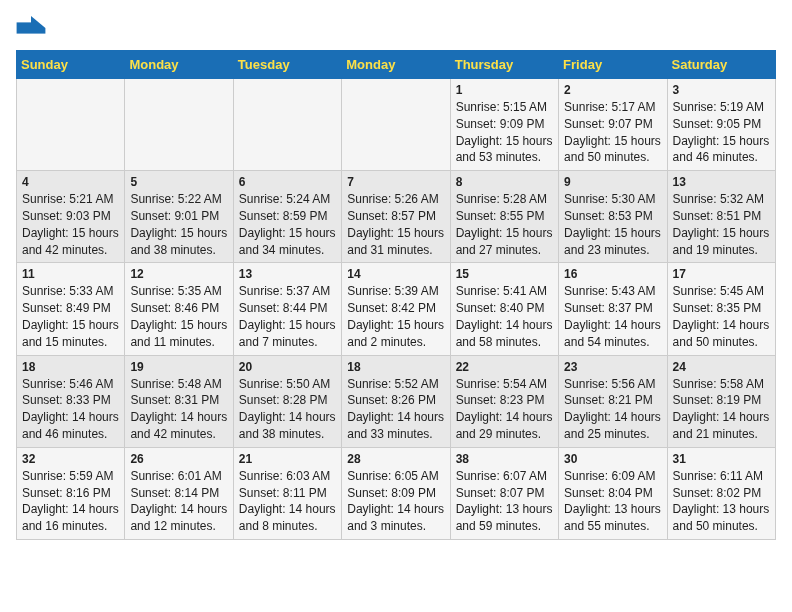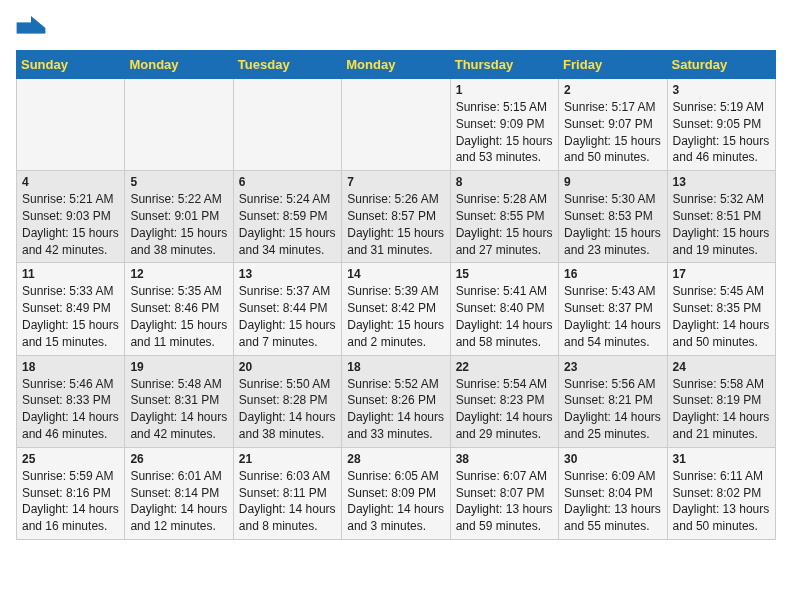--- a/index.html
+++ b/index.html
@@ -230,21 +230,21 @@
           <span class="day-number">23</span>
           <div class="cell-content">Sunrise: 5:56 AM<br>Sunset: 8:21 PM<br>Daylight: 14 hours and 25 minutes.</div>
         </td>
         <td>
           <span class="day-number">24</span>
           <div class="cell-content">Sunrise: 5:58 AM<br>Sunset: 8:19 PM<br>Daylight: 14 hours and 21 minutes.</div>
         </td>
       </tr>
       <tr>
         <td>
-          <span class="day-number">25</span>
+          <span class="day-number">32</span>
           <div class="cell-content">Sunrise: 5:59 AM<br>Sunset: 8:16 PM<br>Daylight: 14 hours and 16 minutes.</div>
         </td>
         <td>
           <span class="day-number">26</span>
           <div class="cell-content">Sunrise: 6:01 AM<br>Sunset: 8:14 PM<br>Daylight: 14 hours and 12 minutes.</div>
         </td>
         <td>
           <span class="day-number">21</span>
           <div class="cell-content">Sunrise: 6:03 AM<br>Sunset: 8:11 PM<br>Daylight: 14 hours and 8 minutes.</div>
         </td>

